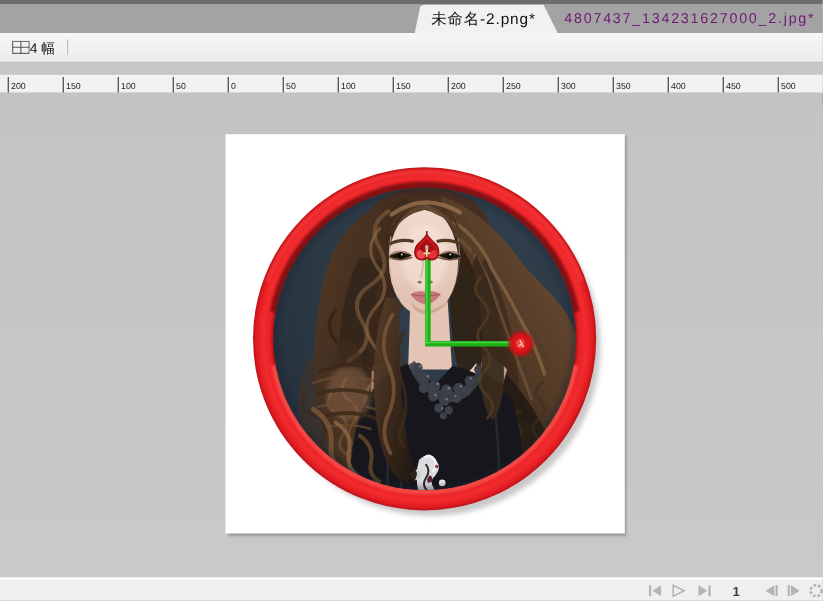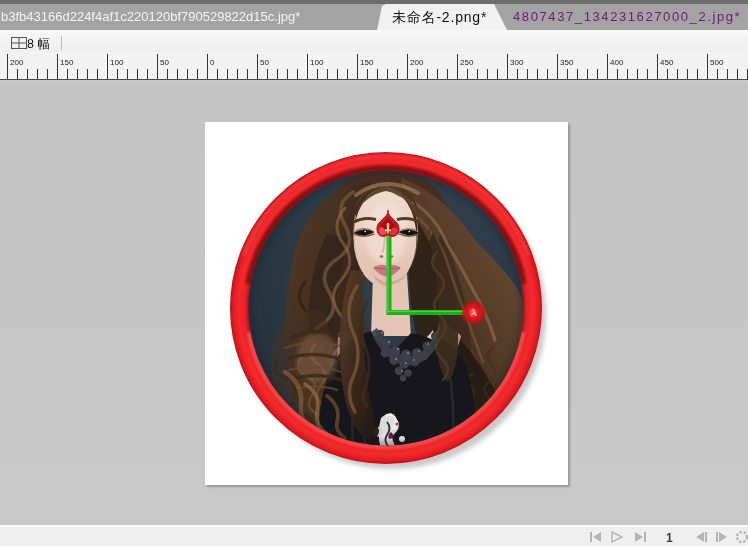--- a/index.html
+++ b/index.html
@@ -12,43 +12,42 @@
   .tab1{left:1px;color:#f3f3f3}
   .tab3{left:513px;color:#701a75;letter-spacing:1.6px}
   .activetab{position:absolute;left:377px;top:0;width:130px;height:26px;
      background:#f1f1f1;
      clip-path:polygon(9px 0, 117px 0, 130px 26px, 0 26px, 5px 2px);}
   .activetab span{position:absolute;left:15px;top:4.5px;font-size:14px;letter-spacing:0.8px;color:#111}
   .toolbar{left:0;top:30px;width:748px;height:26px;
      background:linear-gradient(#f7f7f7,#ececec)}
   .toolbar .lbl{position:absolute;left:27px;top:6px;font-size:12.5px;color:#111}
   .sep{position:absolute;left:61px;top:6px;width:1px;height:14px;background:#bdbdbd}
-  .ruler{left:0;top:52px;width:748px;height:27px;background:#f2f2f2;border-bottom:1px solid #4a4a4a}
+  .ruler{left:0;top:68px;width:748px;height:27px;background:#f2f2f2;border-bottom:1px solid #4a4a4a}
   .canvas{left:0;top:84px;width:748px;height:442px;background:linear-gradient(#c3c3c3,#c9c9c9)}
   .white-im{position:absolute;left:205px;top:38px;width:363px;height:363px;background:#fff;
      box-shadow:2px 2px 2px rgba(90,90,90,.45)}
   .statusbar{left:0;top:525px;width:748px;height:21px;background:#efefef;border-top:2px solid #fdfdfd}
 </style>
 </head>
 <body>
   <div class="abs topstrip"></div>
   <div class="abs tabbar">
-    <span class="tabtxt tab1">b3fb43166d224f4af1c220120bf790529822d15c.jpg*</span>
     <span class="tabtxt tab3">4807437_134231627000_2.jpg*</span>
     <div class="activetab">
       <span>未命名-2.png*</span>
     </div>
   </div>
   <div class="abs toolbar">
     <svg style="position:absolute;left:11px;top:7px" width="16" height="12" viewBox="0 0 16 12">
       <rect x="0.5" y="0.5" width="15" height="11" fill="none" stroke="#555" stroke-width="1"></rect>
       <line x1="8" y1="0" x2="8" y2="12" stroke="#555" stroke-width="1"></line>
       <line x1="0" y1="6" x2="16" y2="6" stroke="#555" stroke-width="1"></line>
     </svg>
-    <span class="lbl">8 幅</span>
+    <span class="lbl">4 幅</span>
     <div class="sep"></div>
   </div>
   <div class="abs ruler">
     <svg width="748" height="27" viewBox="0 0 748 27">
       <g stroke="#333" stroke-width="1">
         <line x1="7.5" y1="2" x2="7.5" y2="27"></line>
         <line x1="17.5" y1="17" x2="17.5" y2="27"></line>
         <line x1="27.5" y1="17" x2="27.5" y2="27"></line>
         <line x1="37.5" y1="17" x2="37.5" y2="27"></line>
         <line x1="47.5" y1="17" x2="47.5" y2="27"></line>

